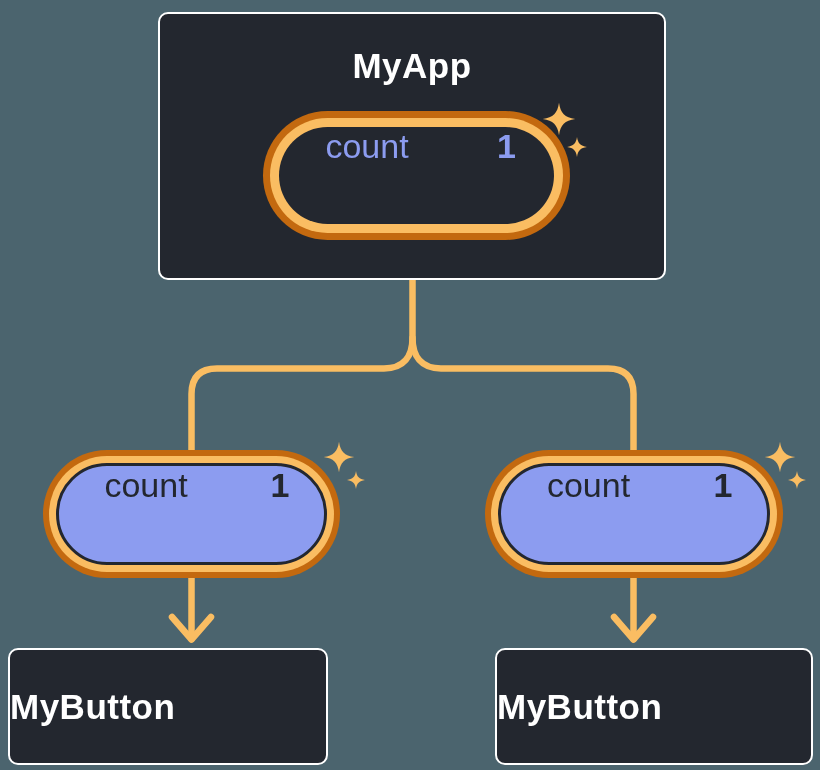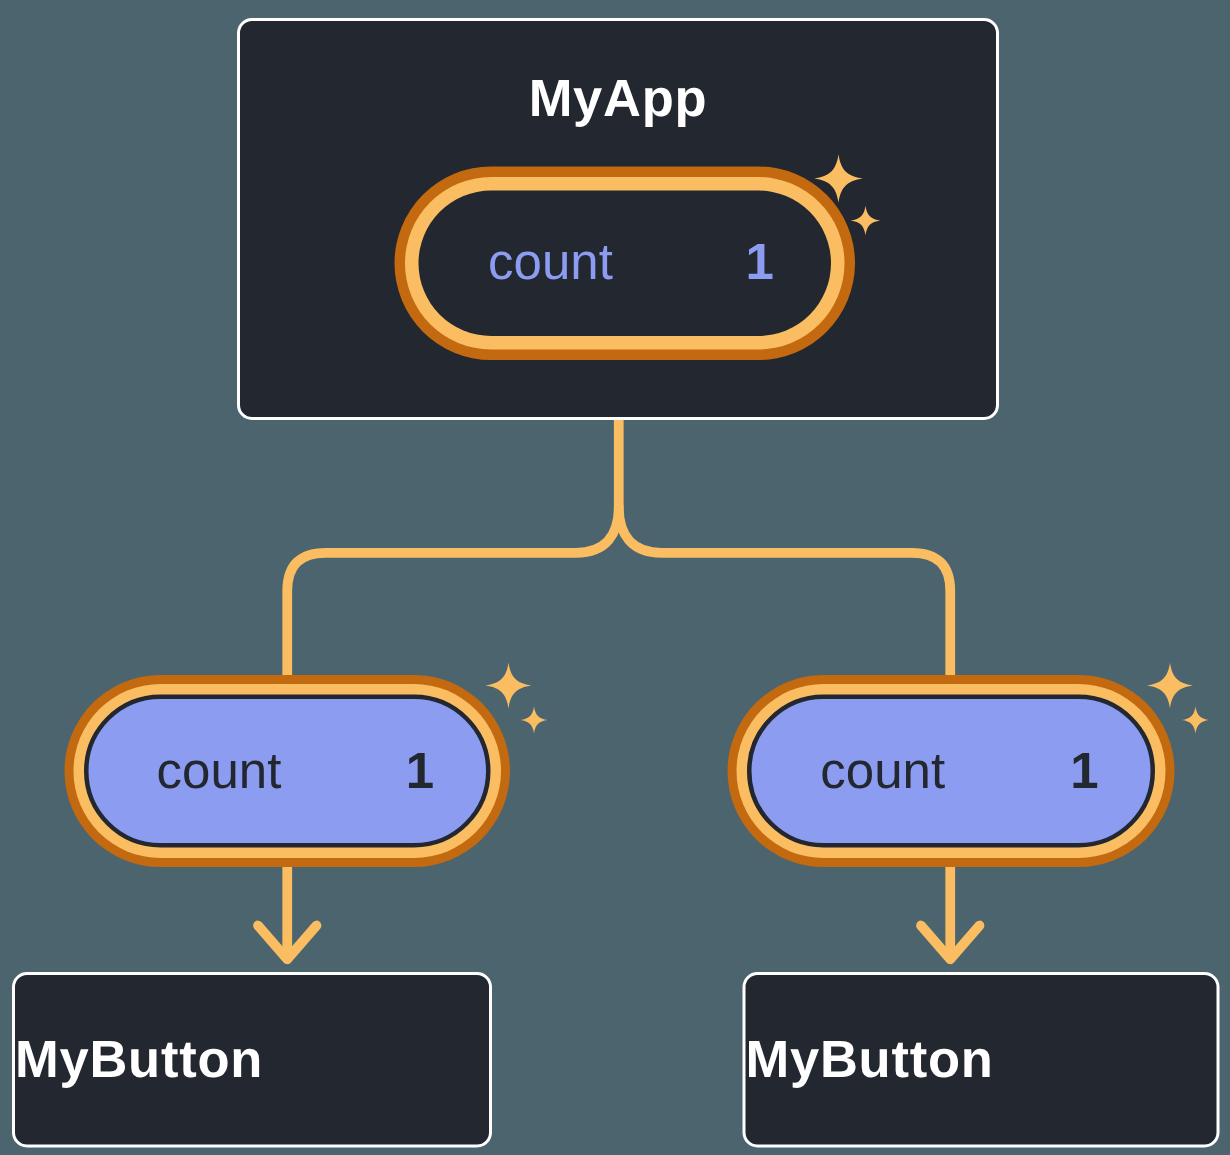--- a/index.html
+++ b/index.html
@@ -72,21 +72,21 @@
   }
   .pill-mid{
     background:var(--ring-inner);
     border-radius:999px;
     padding:9px;
     width:100%;height:100%;
   }
   .pill-inner{
     border-radius:999px;
     width:100%;height:100%;
-    display:flex;align-items:center;
+    display:flex;align-items:flex-start;
     overflow:hidden;
     font-size:34px;
   }
   .pill-key{
     flex:1;
     display:flex;align-items:center;justify-content:center;
   }
   .pill-val{
     display:flex;align-items:center;justify-content:center;
     font-weight:700;

